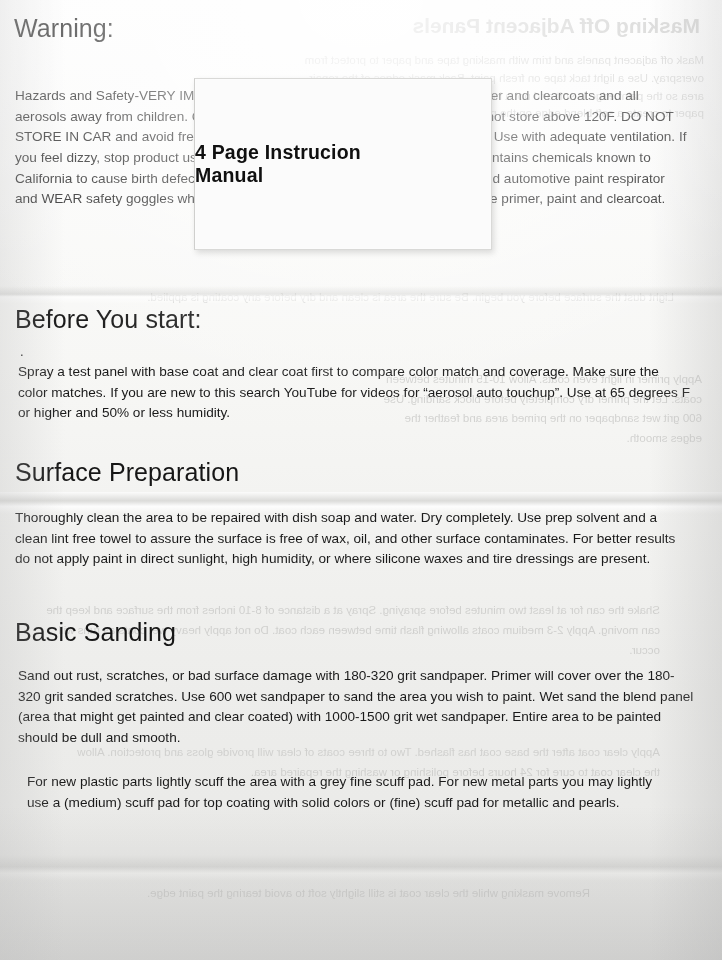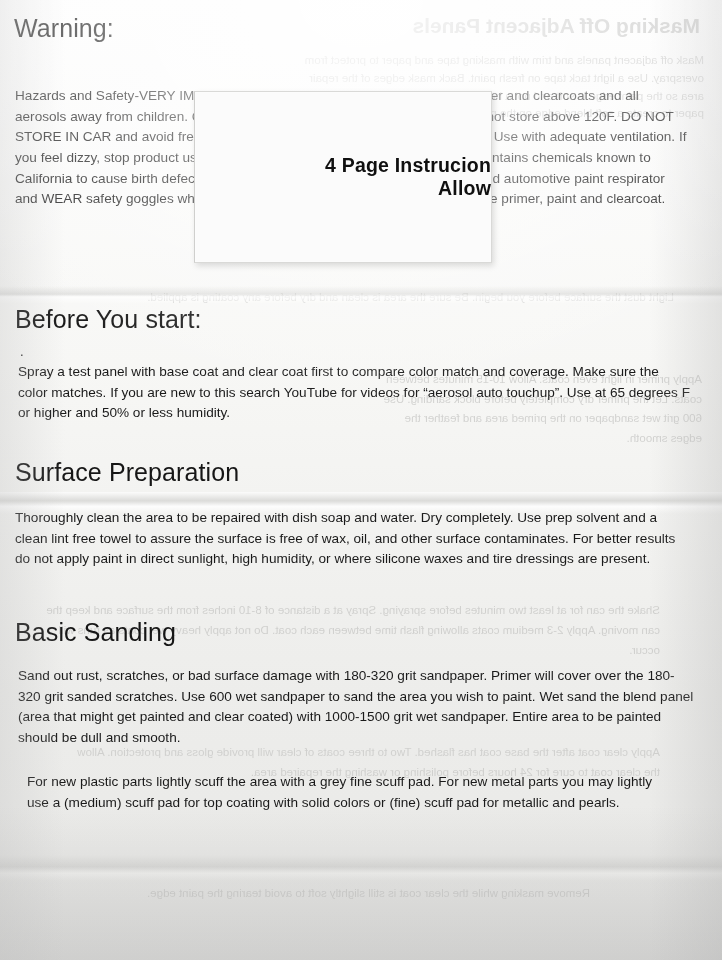--- a/index.html
+++ b/index.html
@@ -149,31 +149,31 @@
   #surface-body    { position: absolute; left: 15px; top: 508px; width: 678px; }
 
   #sanding-heading { position: absolute; left: 15px; top: 618px; }
   #sanding-body    { position: absolute; left: 18px; top: 666px; width: 676px; }
   #sanding-body2   { position: absolute; left: 27px; top: 772px; width: 650px; }
 
   
   #label-card {
     position: absolute;
     left: 194px;
-    top: 91px;
+    top: 78px;
     width: 296px;
     height: 170px;
     background: #fbfbfb;
     border: 1px solid #d9d9d7;
     border-left-color: #cfcfcd;
     box-shadow: 2px 3px 6px rgba(0,0,0,0.13), 0 0 0 1px rgba(255,255,255,0.4) inset;
     z-index: 8;
     display: flex;
     flex-direction: column;
-    align-items: flex-end;
+    align-items: flex-start;
     justify-content: center;
     gap: 0;
   }
   #label-card .line {
     font-size: 19.5px;
     font-weight: 700;
     color: #101010;
     letter-spacing: 0.2px;
     text-align: center;
   }
@@ -208,16 +208,16 @@
     <p class="body-text" id="surface-body">Thoroughly clean the area to be repaired with dish soap and water.  Dry completely. Use prep solvent and a clean lint free towel to assure the surface is free of wax, oil, and other surface contaminates. For better results do not apply paint in direct sunlight, high humidity, or where silicone waxes and tire dressings are present.</p>
 
     <h1 class="h1" id="sanding-heading">Basic Sanding</h1>
     <p class="body-text" id="sanding-body">Sand out rust, scratches, or bad surface damage with 180-320 grit sandpaper. Primer will cover over the 180-320 grit sanded scratches. Use 600 wet sandpaper to sand the area you wish to paint. Wet sand the blend panel (area that might get painted and clear coated) with 1000-1500 grit wet sandpaper. Entire area to be painted should be dull and smooth.</p>
     <p class="body-text" id="sanding-body2">For new plastic parts lightly scuff the area with a grey fine scuff pad. For new metal parts you may lightly use a (medium) scuff pad for top coating with solid colors or (fine) scuff pad for metallic and pearls.</p>
 
   </div>
 
   <div id="label-card">
     <div class="line">4 Page Instrucion</div>
-    <div class="line">Allow</div>
+    <div class="line">Manual</div>
   </div>
 
 </div>
 
 </body></html>

